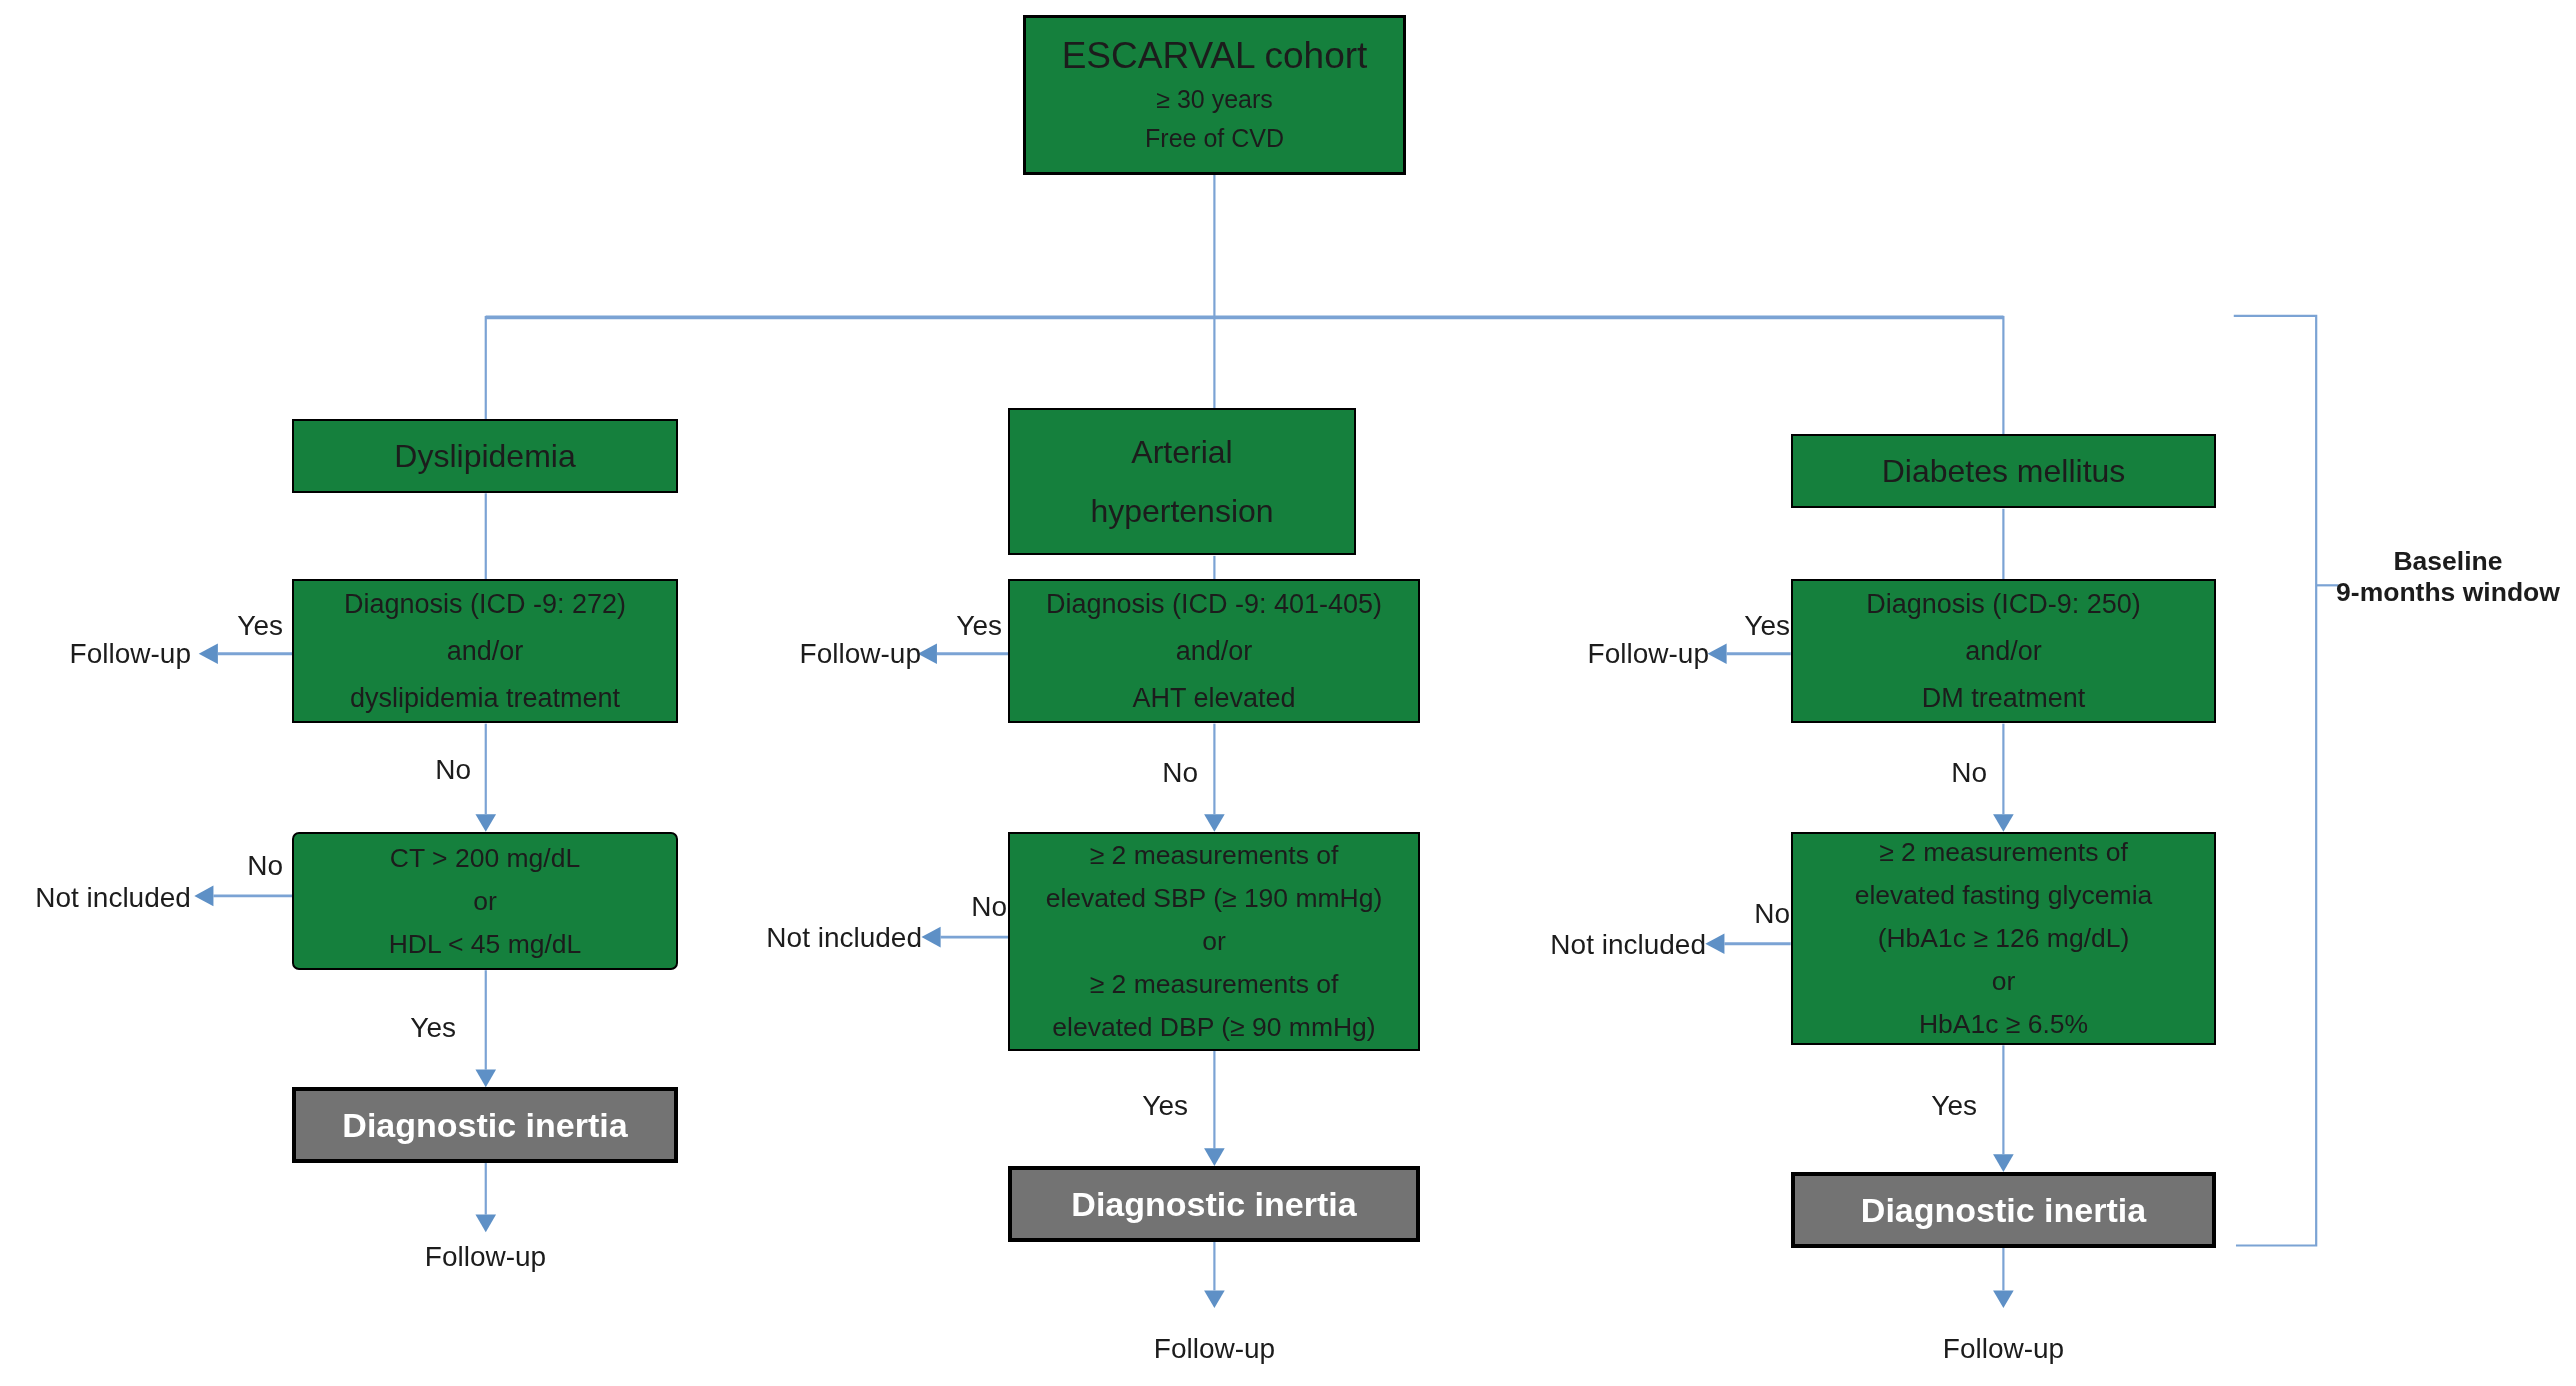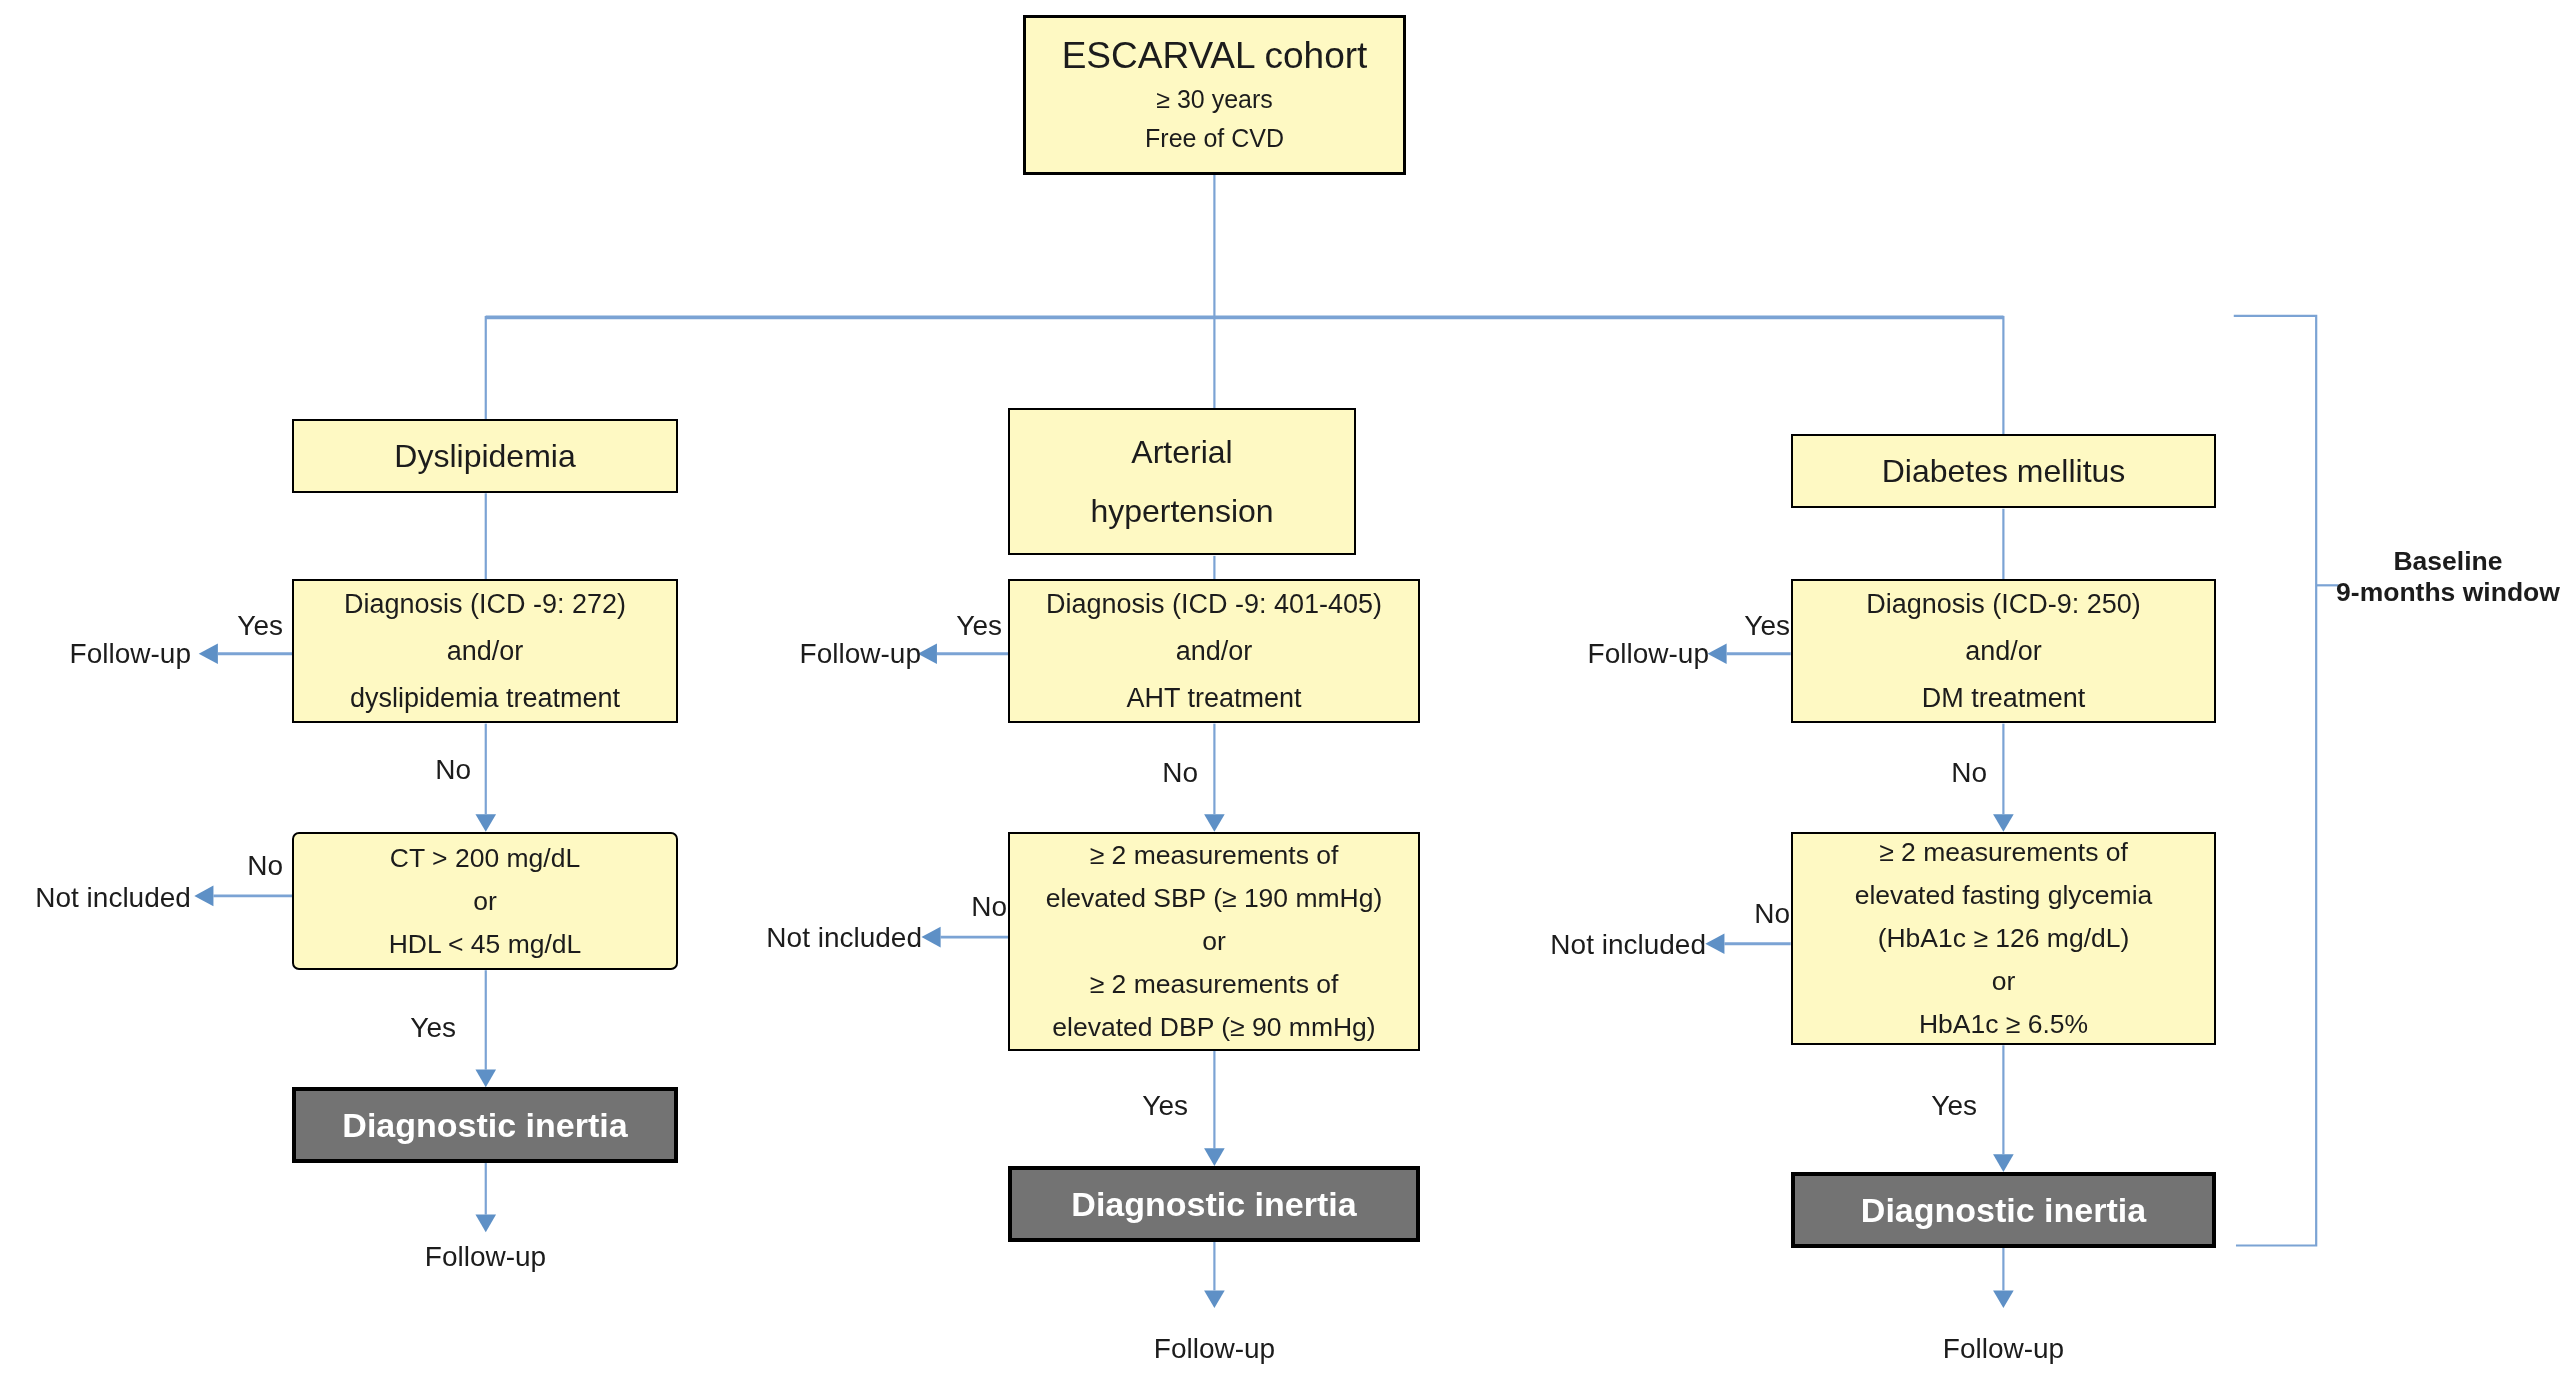--- a/index.html
+++ b/index.html
@@ -1,20 +1,20 @@
 <!DOCTYPE html>
 <html style="font-size:11.8px"><head>
 <meta charset="utf-8">
 <style>
   html,body{margin:0;padding:0;background:#ffffff;}
   .canvas{position:relative;width:2576px;height:1387px;background:#ffffff;overflow:hidden;
           font-family:"Liberation Sans","DejaVu Sans",sans-serif;color:#1c1c1c;}
   svg.wires{position:absolute;left:0;top:0;width:2576px;height:1387px;}
 
-  .box{position:absolute;background:#fef9c3;border:2.9px solid #000000;box-sizing:border-box;
+  .box{position:absolute;background:#15803d;border:2.9px solid #000000;box-sizing:border-box;
        display:flex;flex-direction:column;align-items:center;justify-content:center;text-align:center;}
   .hdr{font-size:32px;}
   .hdr .line{line-height:59px;}
   .body36 .line{font-size:27px;line-height:47px;white-space:nowrap;}
   .crit .line{font-size:26.5px;line-height:43px;white-space:nowrap;}
   .inertia{background:#737373;border:4.4px solid #000000;}
   .inertia .line{color:#ffffff;font-weight:bold;font-size:34px;line-height:37px;}
 
   .rootbox{border:3.7px solid #000000;}
   .rootbox .title{font-size:37px;line-height:49px;}
@@ -163,21 +163,21 @@
   </div>
   <div class="lbl c c1-fu2">Follow-up</div>
 
   <div class="box hdr c2-hdr">
     <div class="line">Arterial</div>
     <div class="line">hypertension</div>
   </div>
   <div class="box body36 c2-diag">
     <div class="line">Diagnosis (ICD -9: 401-405)</div>
     <div class="line">and/or</div>
-    <div class="line">AHT treatment</div>
+    <div class="line">AHT elevated</div>
   </div>
   <div class="lbl r c2-yes1">Yes</div>
   <div class="lbl r c2-fu1">Follow-up</div>
   <div class="lbl r c2-no1">No</div>
   <div class="box crit c2-crit">
     <div class="line">≥ 2 measurements of</div>
     <div class="line">elevated SBP (≥ 190 mmHg)</div>
     <div class="line">or</div>
     <div class="line">≥ 2 measurements of</div>
     <div class="line">elevated DBP (≥ 90 mmHg)</div>

